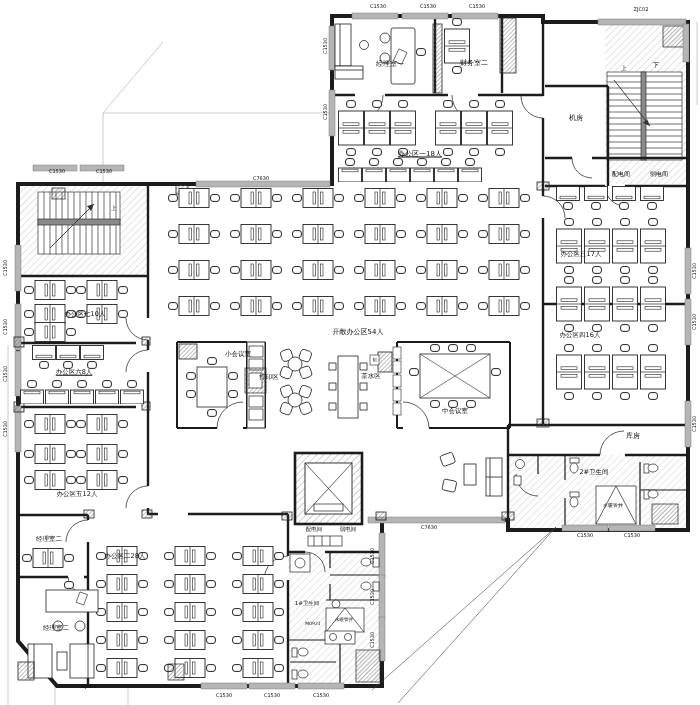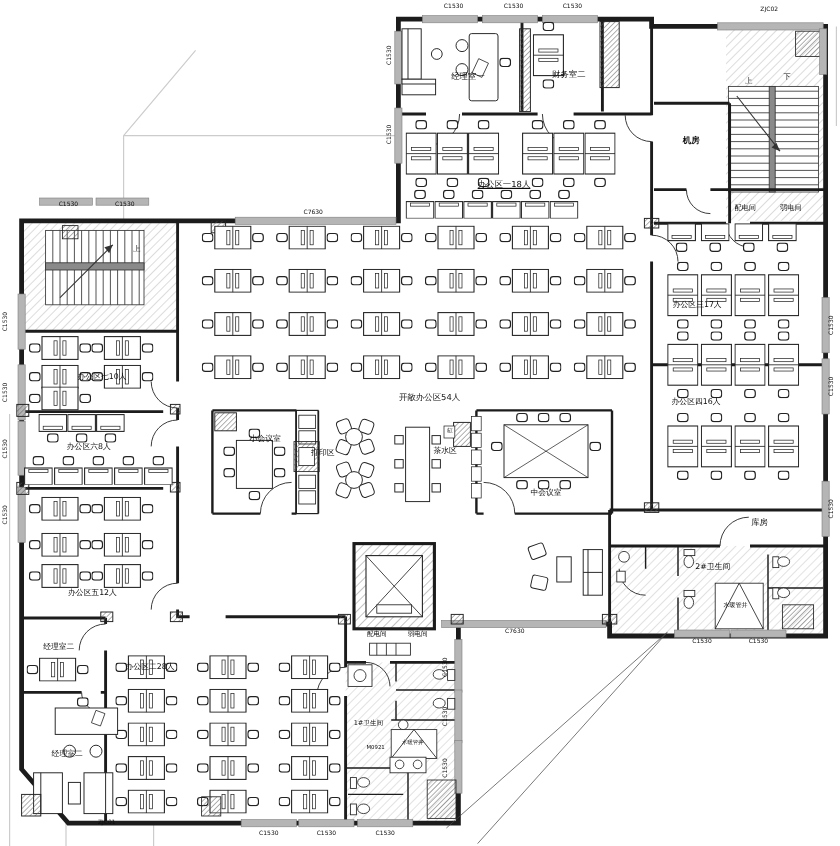--- a/index.html
+++ b/index.html
@@ -438,38 +438,38 @@
 <div id="labels">
       <span class="lbl" style="left: 378px; top: 6px; font-size: 5px;">C1530</span>
       <span class="lbl" style="left: 428px; top: 6px; font-size: 5px;">C1530</span>
       <span class="lbl" style="left: 477px; top: 6px; font-size: 5px;">C1530</span>
       <span class="lbl" style="left: 641px; top: 9px; font-size: 5px;">ZJC02</span>
       <span class="lbl rot" style="left: 325px; top: 46px; font-size: 5px;">C1530</span>
       <span class="lbl rot" style="left: 325px; top: 112px; font-size: 5px;">C1530</span>
       <span class="lbl" style="left: 390px; top: 64px; font-size: 7px;">经理室一</span>
       <span class="lbl" style="left: 474px; top: 63px; font-size: 7px;">财务室二</span>
       <span class="lbl" style="left: 420px; top: 154px; font-size: 7px; text-decoration: underline;">办公区一18人</span>
-      <span class="lbl" style="left: 576px; top: 118px; font-size: 7px; font-weight: bold;">机房</span>
+      <span class="lbl" style="left: 576px; top: 118px; font-size: 7px;">机房</span>
       <span class="lbl" style="left: 621px; top: 174px; font-size: 6px;">配电间</span>
       <span class="lbl" style="left: 659px; top: 174px; font-size: 6px;">弱电间</span>
       <span class="lbl" style="left: 624px; top: 68px; font-size: 6px;">上</span>
       <span class="lbl" style="left: 656px; top: 65px; font-size: 6px;">下</span>
       <span class="lbl" style="left: 57px; top: 171px; font-size: 5px;">C1530</span>
       <span class="lbl" style="left: 104px; top: 171px; font-size: 5px;">C1530</span>
       <span class="lbl" style="left: 114px; top: 208px; font-size: 6px;">上</span>
       <span class="lbl" style="left: 261px; top: 178px; font-size: 5px;">C7630</span>
       <span class="lbl" style="left: 85px; top: 314px; font-size: 6.5px;">办公区七10人</span>
-      <span class="lbl" style="left: 74px; top: 372px; font-size: 6.5px;">办公区六8人</span>
+      <span class="lbl" style="left: 74px; top: 372px; font-size: 6.5px; text-decoration: underline;">办公区六8人</span>
       <span class="lbl" style="left: 77px; top: 494px; font-size: 6.5px; text-align: center;">办公区五12人</span>
       <span class="lbl rot" style="left: 5px; top: 268px; font-size: 5px;">C1530</span>
       <span class="lbl rot" style="left: 5px; top: 327px; font-size: 5px;">C1530</span>
       <span class="lbl rot" style="left: 5px; top: 374px; font-size: 5px;">C1530</span>
       <span class="lbl rot" style="left: 5px; top: 429px; font-size: 5px;">C1530</span>
       <span class="lbl" style="left: 358px; top: 332px; font-size: 7px;">开敞办公区54人</span>
-      <span class="lbl" style="left: 221px; top: 354px; font-size: 6.5px; margin-top: 12px;">小会议室</span>
+      <span class="lbl" style="left: 238px; top: 354px; font-size: 6.5px;">小会议室</span>
       <span class="lbl" style="left: 269px; top: 377px; font-size: 6.5px;">打印区</span>
       <span class="lbl" style="left: 371px; top: 376px; font-size: 6.5px;">茶水区</span>
       <span class="lbl" style="left: 375px; top: 360px; font-size: 4.5px;">缸</span>
       <span class="lbl" style="left: 455px; top: 411px; font-size: 6.5px;">中会议室</span>
       <span class="lbl" style="left: 581px; top: 254px; font-size: 6.5px;">办公区三17人</span>
       <span class="lbl" style="left: 580px; top: 335px; font-size: 6.5px;">办公区四16人</span>
       <span class="lbl rot" style="left: 694px; top: 271px; font-size: 5px;">C1530</span>
       <span class="lbl rot" style="left: 694px; top: 322px; font-size: 5px;">C1530</span>
       <span class="lbl rot" style="left: 694px; top: 424px; font-size: 5px;">C1530</span>
       <span class="lbl" style="left: 633px; top: 436px; font-size: 7px;">库房</span>

